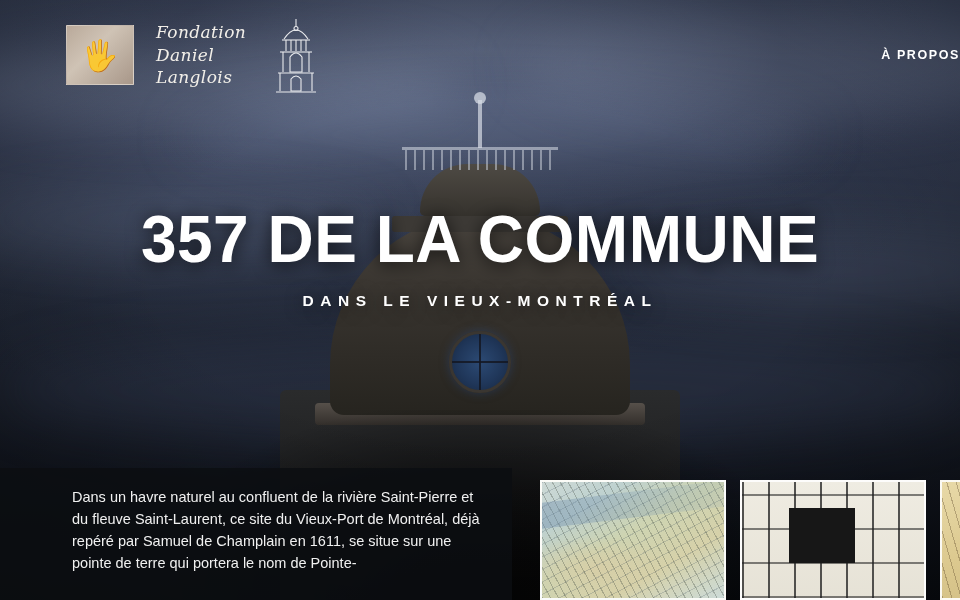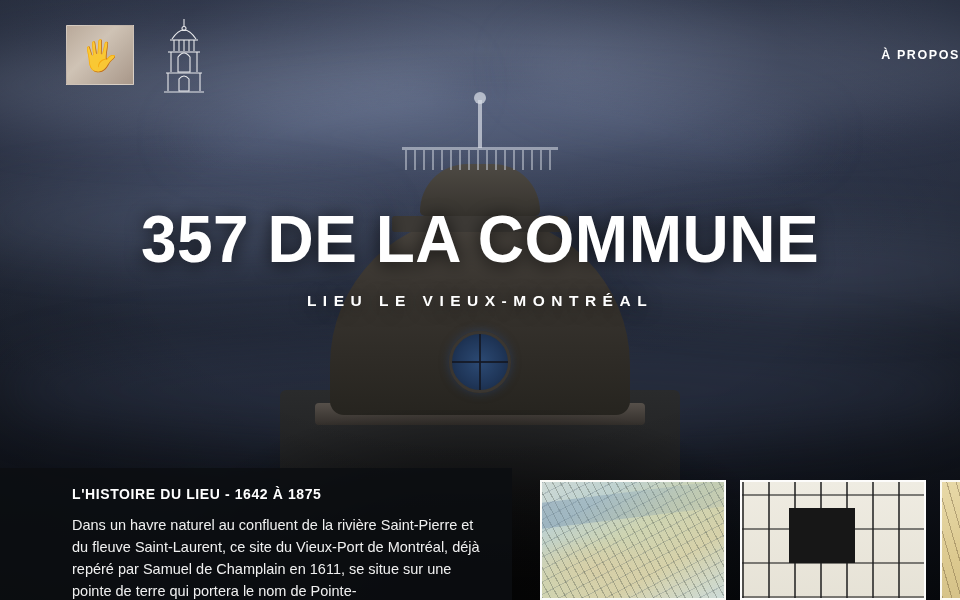--- a/index.html
+++ b/index.html
@@ -304,20 +304,25 @@
       <div class="dome-orb"></div>
     </div>
     <div class="dome-shadow"></div>
     <div class="vignette"></div>
   </div>
 
   <div class="header">
     <div class="brand">
       <div class="brand-mark">
         <span class="hand">🖐</span>
+      </div>
+      <div class="brand-text">
+        <div>Fondation</div>
+        <div>Daniel</div>
+        <div>Langlois</div>
       </div>
       <svg class="logo-church" viewBox="0 0 56 76">
         <g fill="none" stroke="#ffffff" stroke-width="1.1" opacity="0.92">
           <path d="M28 2 L28 10"></path>
           <circle cx="28" cy="11.5" r="2"></circle>
           <path d="M16 22 Q28 4 40 22"></path>
           <path d="M14 23 L42 23"></path>
           <path d="M18 23 L18 34 M23 23 L23 34 M28 23 L28 34 M33 23 L33 34 M38 23 L38 34"></path>
           <path d="M12 35 L44 35"></path>
           <path d="M15 35 L15 55 M41 35 L41 55"></path>
@@ -329,26 +334,25 @@
         </g>
       </svg>
     </div>
     <div class="nav">
       <div class="nav-item">À PROPOS</div>
     </div>
   </div>
 
   <div class="hero-copy">
     <div class="hero-title">357 DE LA COMMUNE</div>
-    <div class="hero-sub">LIEU LE VIEUX-MONTRÉAL</div>
+    <div class="hero-sub">DANS LE VIEUX-MONTRÉAL</div>
   </div>
 
   <div class="band">
     <div class="band-text">
-      <div class="band-title">L'HISTOIRE DU LIEU - 1642 À 1875</div>
       <div class="band-body">Dans un havre naturel au confluent de la rivière Saint-Pierre et du fleuve Saint-Laurent, ce site du Vieux-Port de Montréal, déjà repéré par Samuel de Champlain en 1611, se situe sur une pointe de terre qui portera le nom de Pointe-</div>
     </div>
     <div class="gallery">
       <div class="thumb map1"></div>
       <div class="thumb map2"></div>
       <div class="thumb map3"></div>
     </div>
   </div>
 
 </div>

